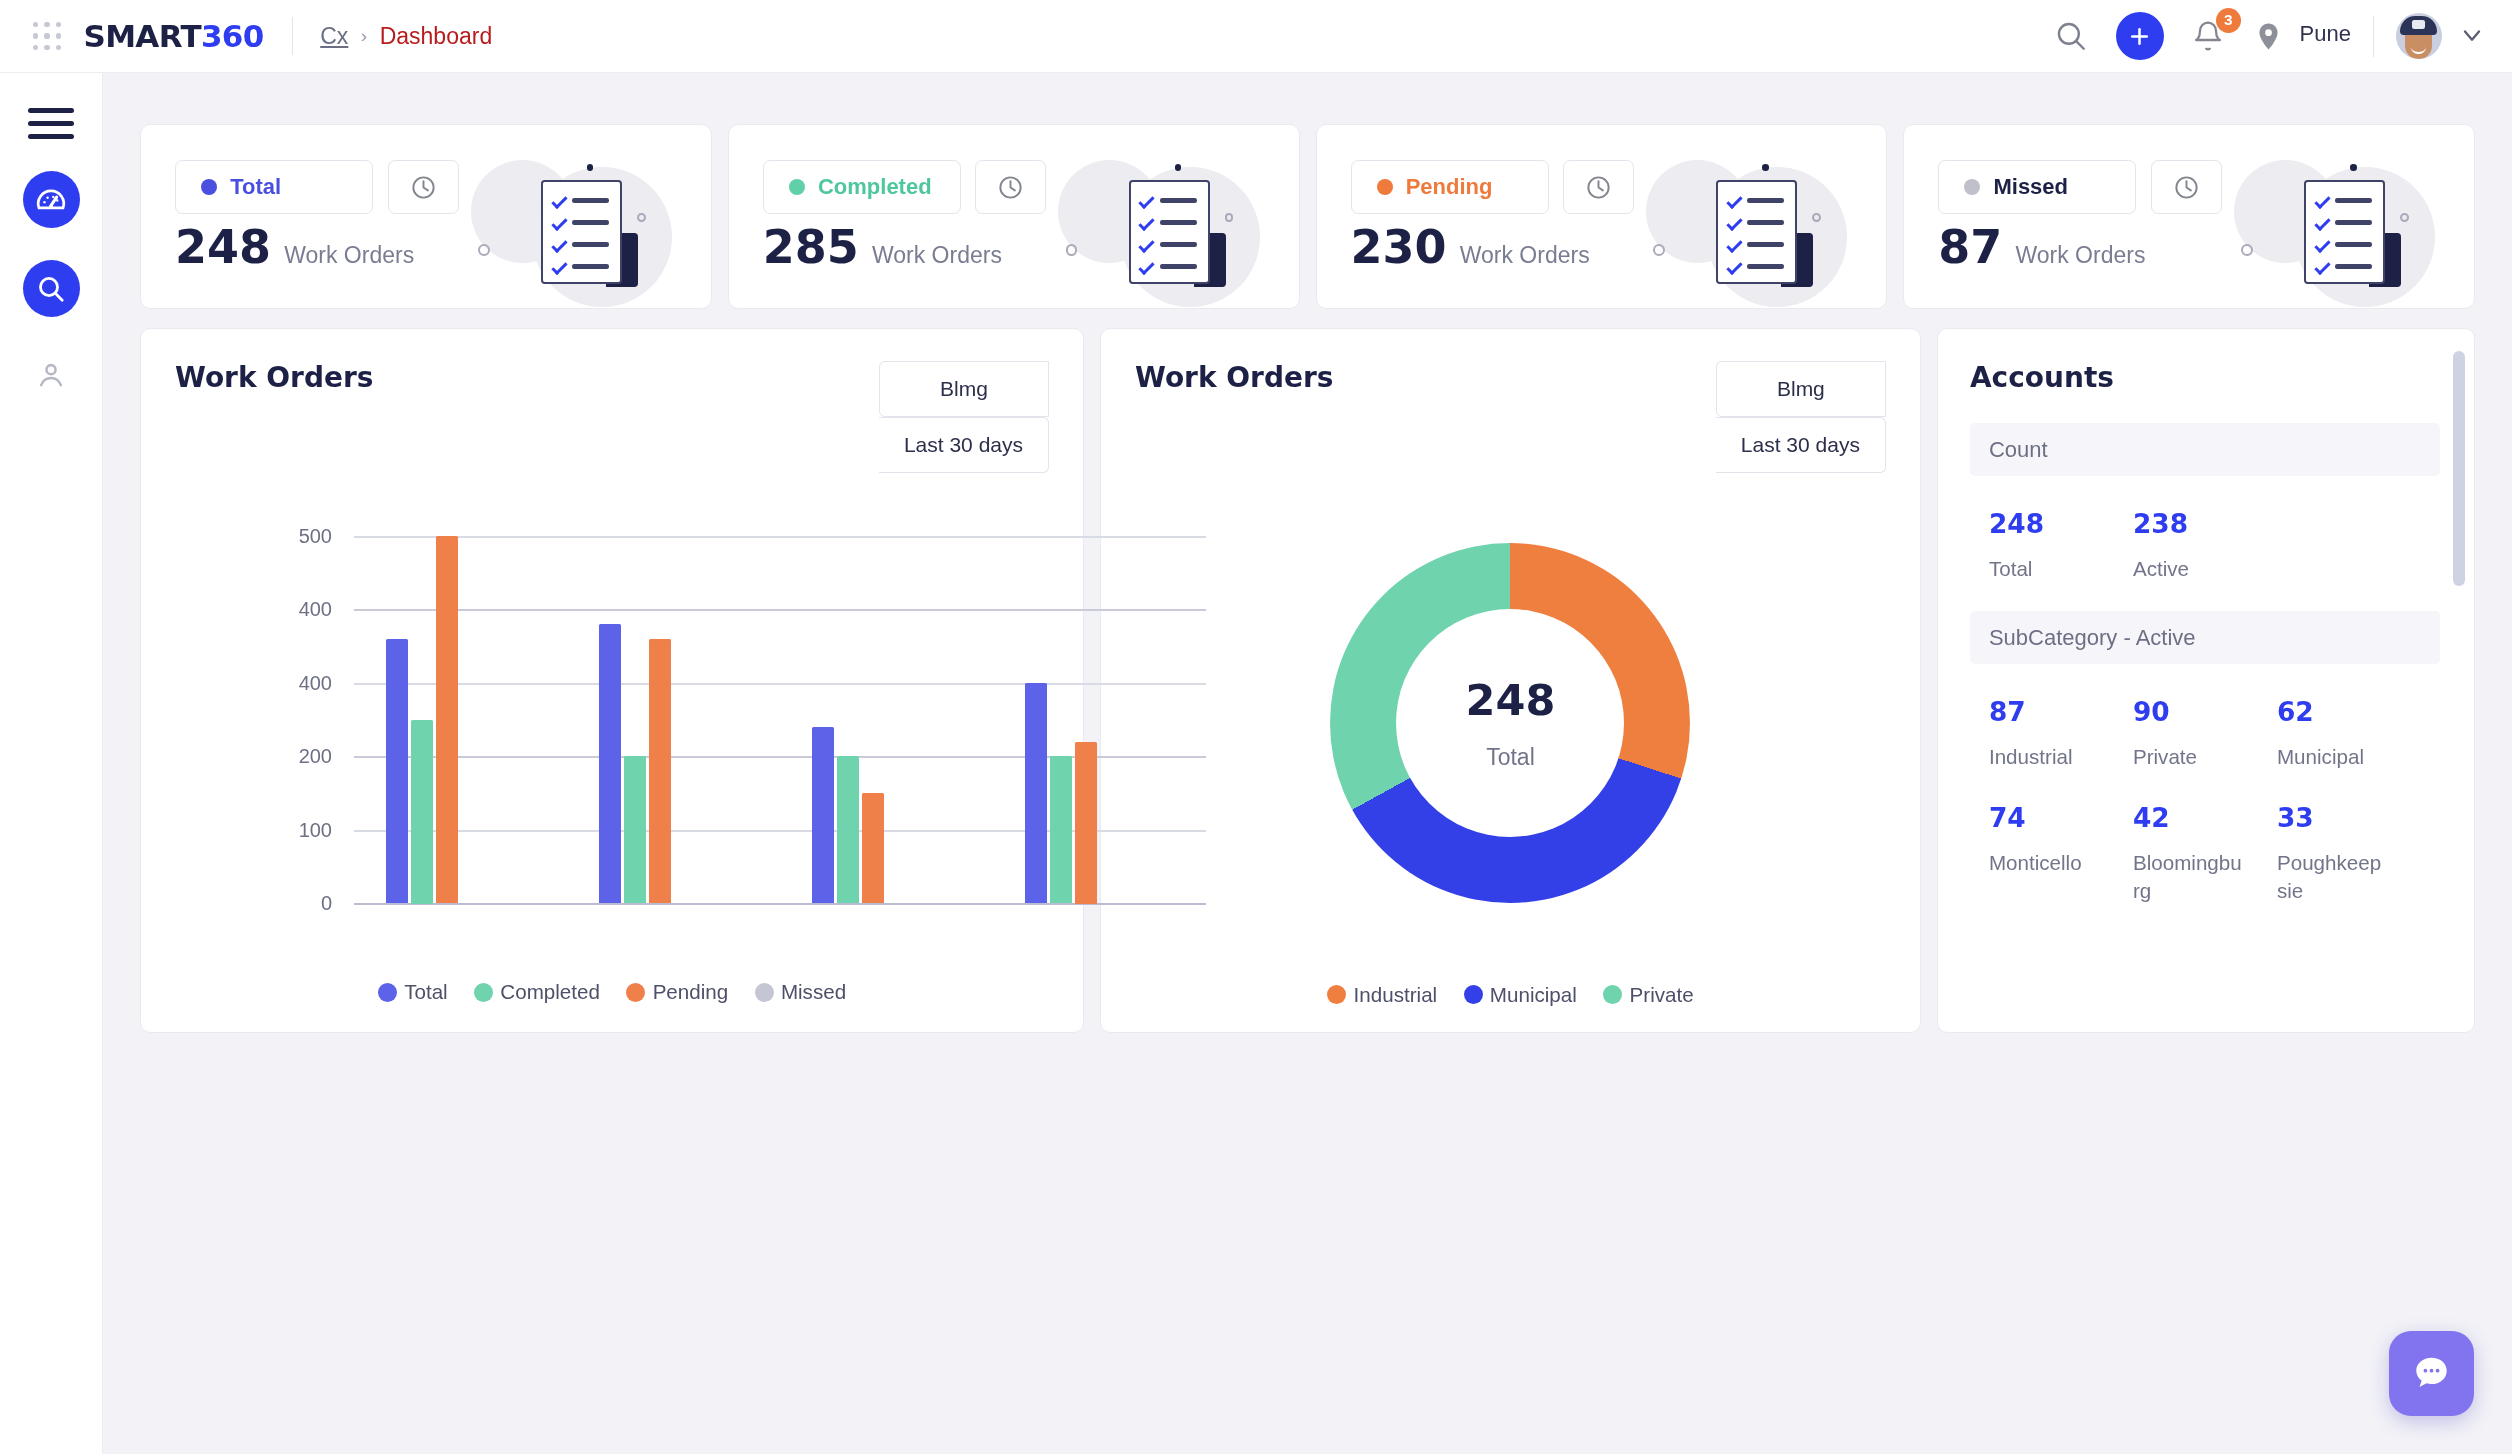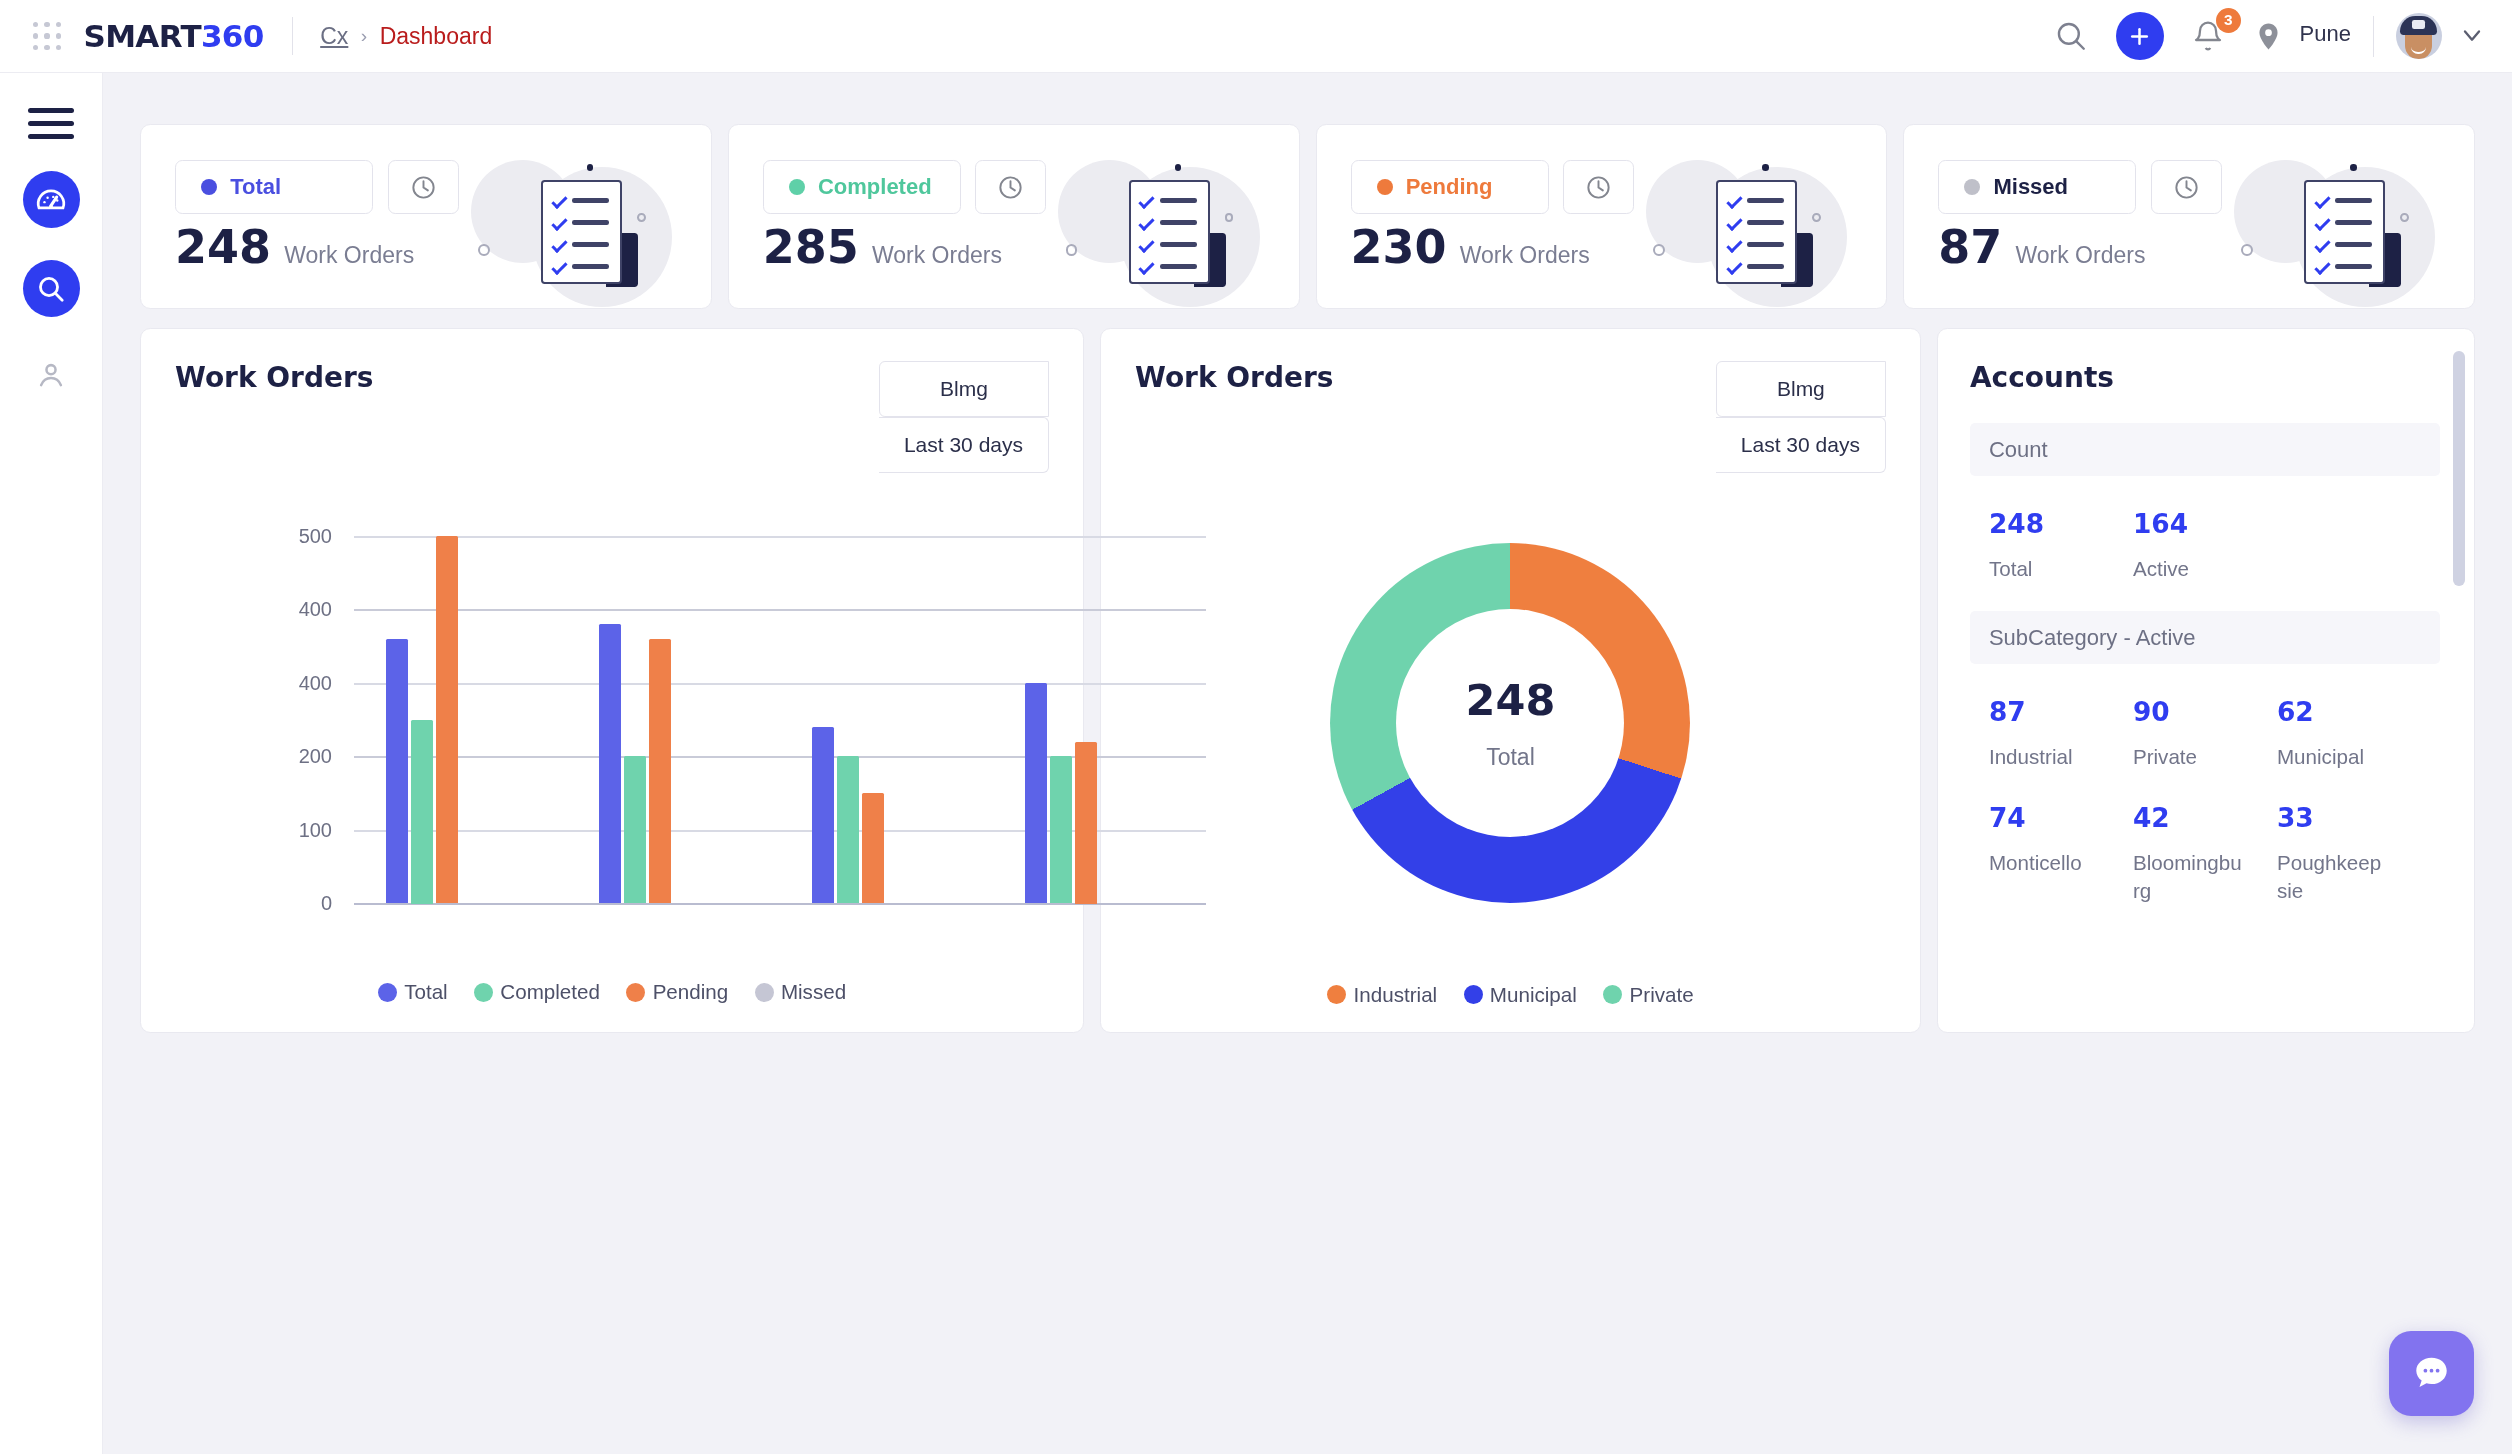--- a/index.html
+++ b/index.html
@@ -495,21 +495,21 @@
       <div class="acct-inner">
         <div class="card-title" style="padding:0">Accounts</div>
 
         <div class="sect">Count</div>
         <div class="statrow">
           <div class="stat">
             <div class="v">248</div>
             <div class="k">Total</div>
           </div>
           <div class="stat">
-            <div class="v">164</div>
+            <div class="v">238</div>
             <div class="k">Active</div>
           </div>
           <div class="stat"></div>
         </div>
 
         <div class="sect">SubCategory - Active</div>
         <div class="statrow">
           <div class="stat">
             <div class="v">87</div>
             <div class="k">Industrial</div>

